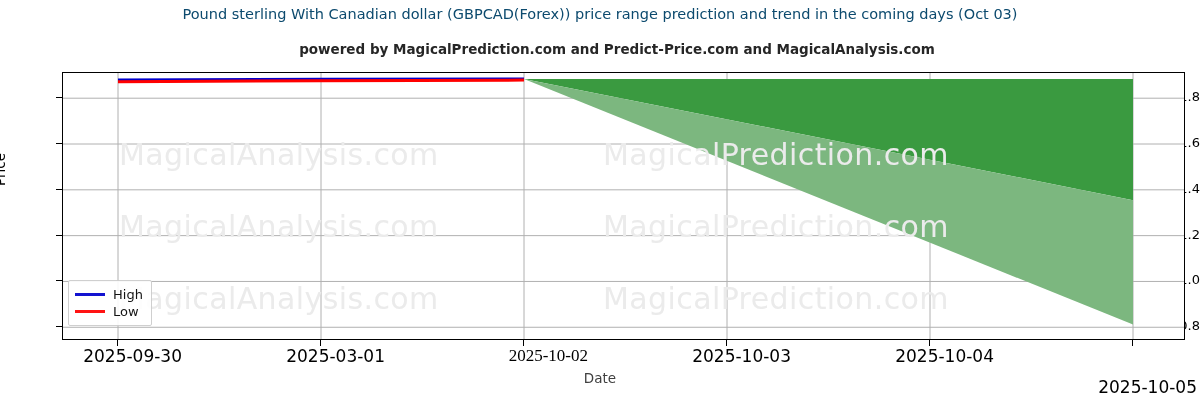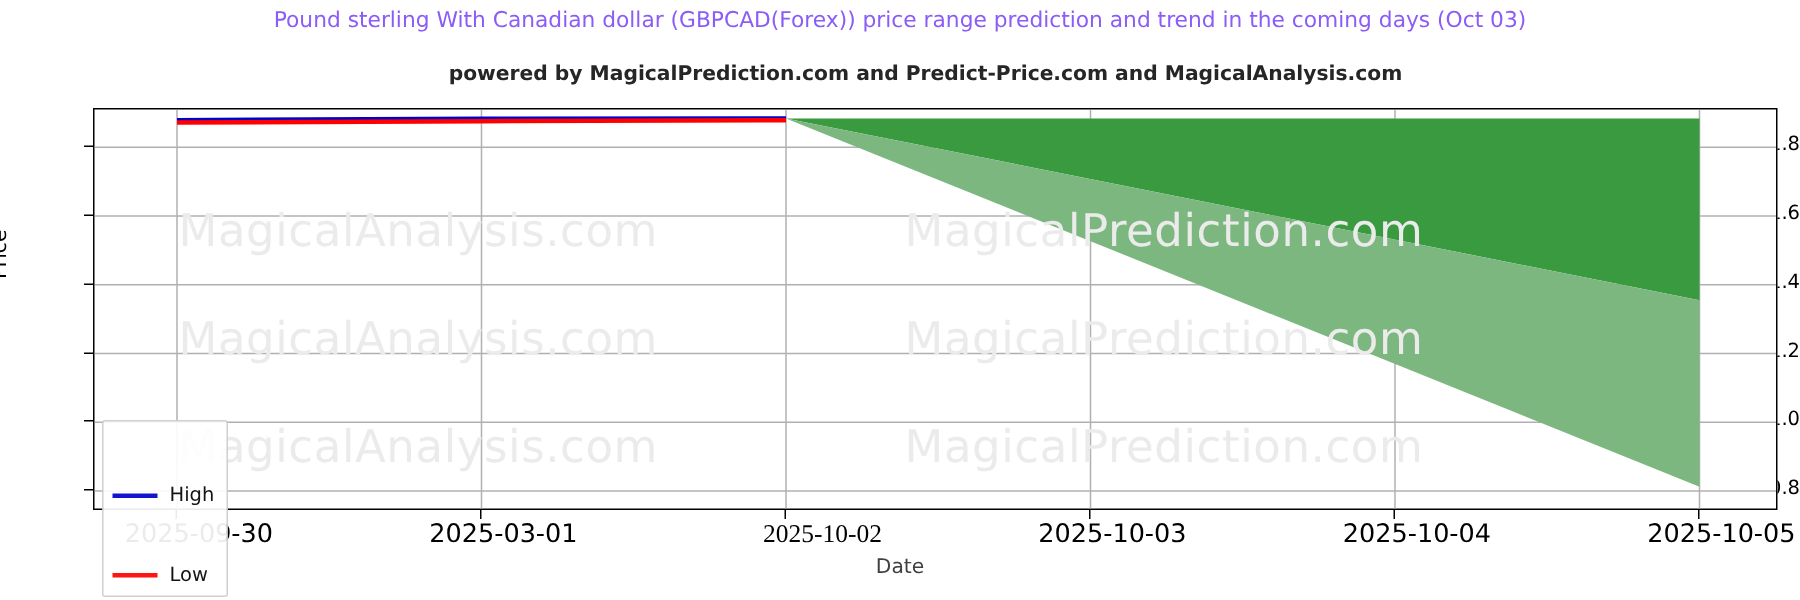--- a/index.html
+++ b/index.html
@@ -21,21 +21,21 @@
     height: 400px;
     background: #ffffff;
   }
   .chart-title {
     position: absolute;
     top: 6px;
     left: 0;
     width: 1200px;
     text-align: center;
     font-size: 14.5px;
-    color: #8b5cf6;
+    color: #0c4a6e;
     font-family: "DejaVu Sans", "Liberation Sans", sans-serif;
     white-space: nowrap;
   }
   .chart-subtitle {
     position: absolute;
     top: 41px;
     left: 0;
     width: 1200px;
     text-align: center;
     font-size: 13.5px;
@@ -139,21 +139,20 @@
     background: #ffffff;
     border: 1px solid #cccccc;
     border-radius: 2px;
     padding: 5px 8px 5px 6px;
     opacity: 0.92;
   }
   .legend-row {
     display: flex;
     align-items: center;
     height: 17px;
-    margin-top: 36px;
   }
   .legend-swatch {
     width: 30px;
     height: 2.5px;
     margin-right: 8px;
     flex: none;
   }
   .legend-label {
     font-size: 13px;
     color: #000000;
@@ -190,21 +189,21 @@
       <div class="x-tick-label" style="left: 117px;">2025-09-30</div>
       <div class="tick-mark-x" style="left: 117px;"></div>
       <div class="x-tick-label" style="left: 320px;">2025-03-01</div>
       <div class="tick-mark-x" style="left: 320px;"></div>
       <div class="x-tick-label" style="left: 523px; font-family: Liberation Serif, serif;">2025-10-02</div>
       <div class="tick-mark-x" style="left: 523px;"></div>
       <div class="x-tick-label" style="left: 726px;">2025-10-03</div>
       <div class="tick-mark-x" style="left: 726px;"></div>
       <div class="x-tick-label" style="left: 929px;">2025-10-04</div>
       <div class="tick-mark-x" style="left: 929px;"></div>
-      <div class="x-tick-label" style="left: 1132px;">2025-10-05</div>
+      <div class="x-tick-label" style="left: 1132px; margin-top: 31px;">2025-10-05</div>
       <div class="tick-mark-x" style="left: 1132px;"></div>
     </div>
 
   <div id="plot-area">
     <svg id="plot-svg" viewBox="0 0 1123 268" preserveAspectRatio="none">
       <g id="gridlines">
           <line x1="0" y1="254.26" x2="1123" y2="254.26" stroke="#b0b0b0" stroke-width="1"></line>
           <line x1="0" y1="208.44" x2="1123" y2="208.44" stroke="#b0b0b0" stroke-width="1"></line>
           <line x1="0" y1="162.63" x2="1123" y2="162.63" stroke="#b0b0b0" stroke-width="1"></line>
           <line x1="0" y1="116.82" x2="1123" y2="116.82" stroke="#b0b0b0" stroke-width="1"></line>

